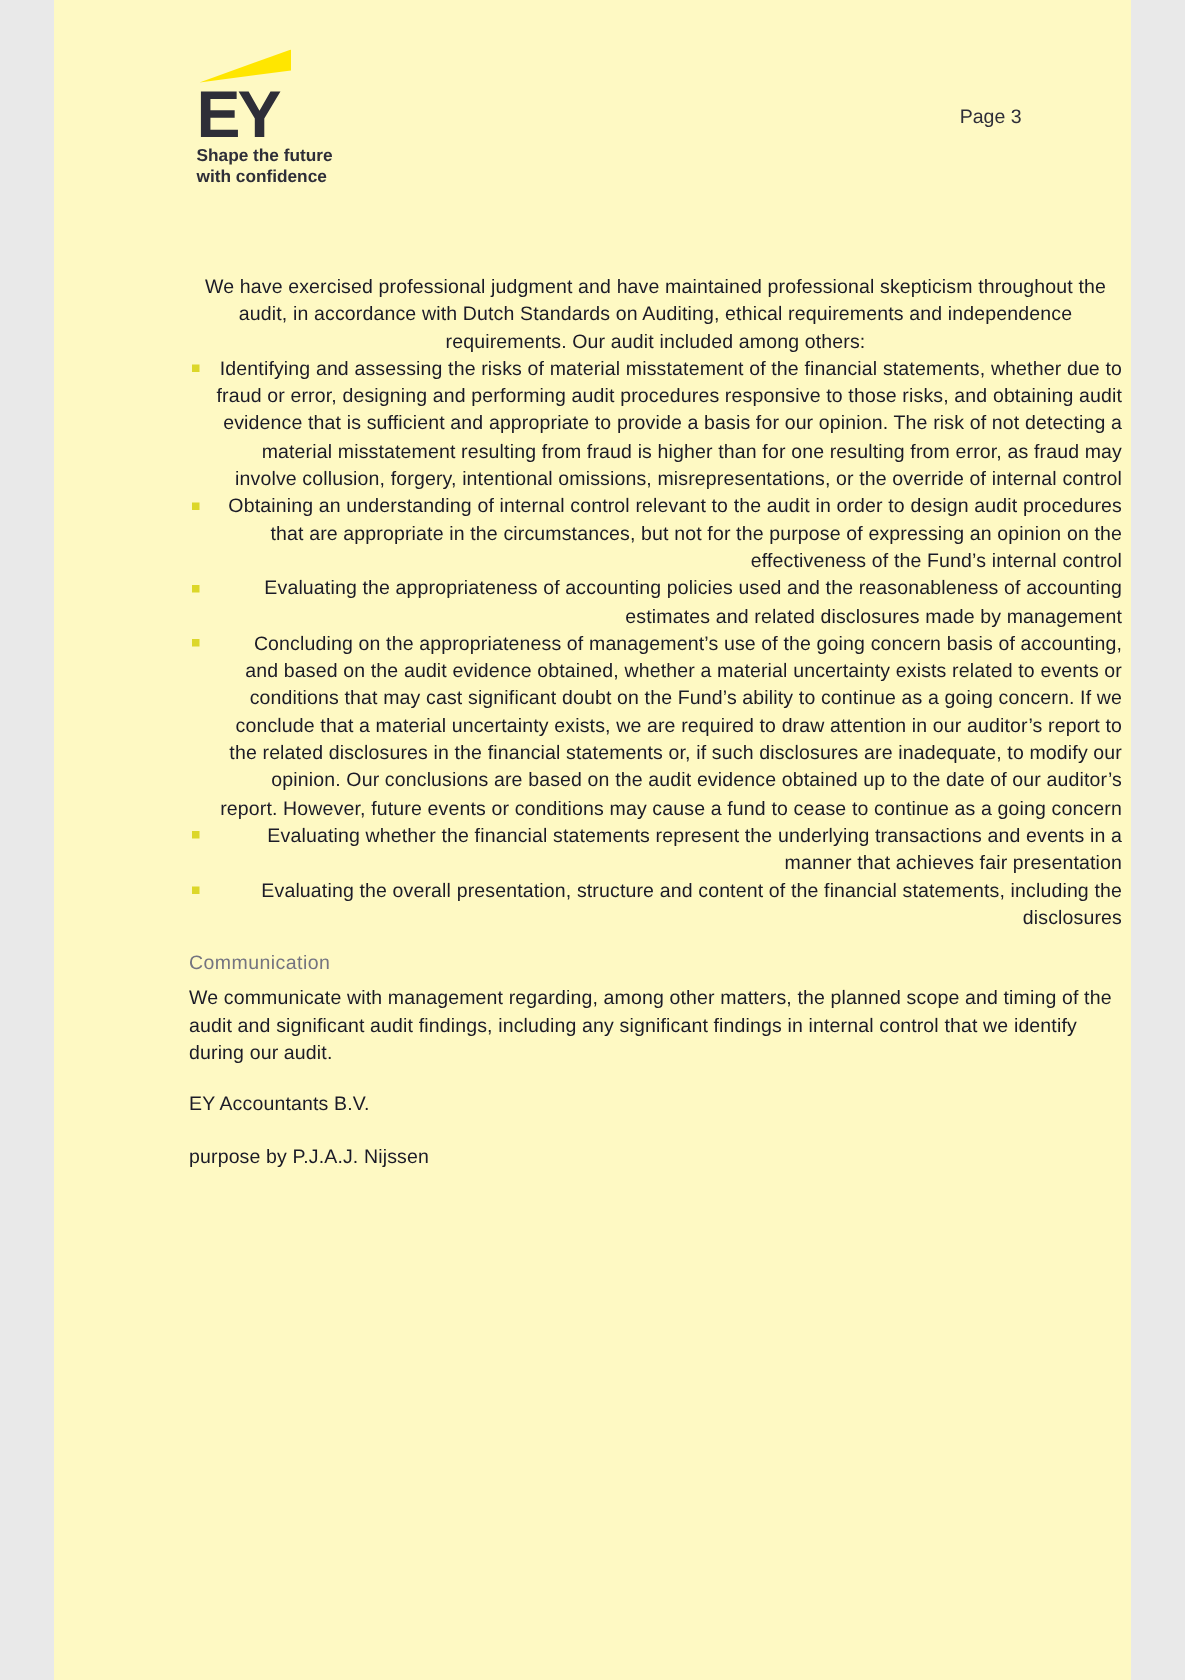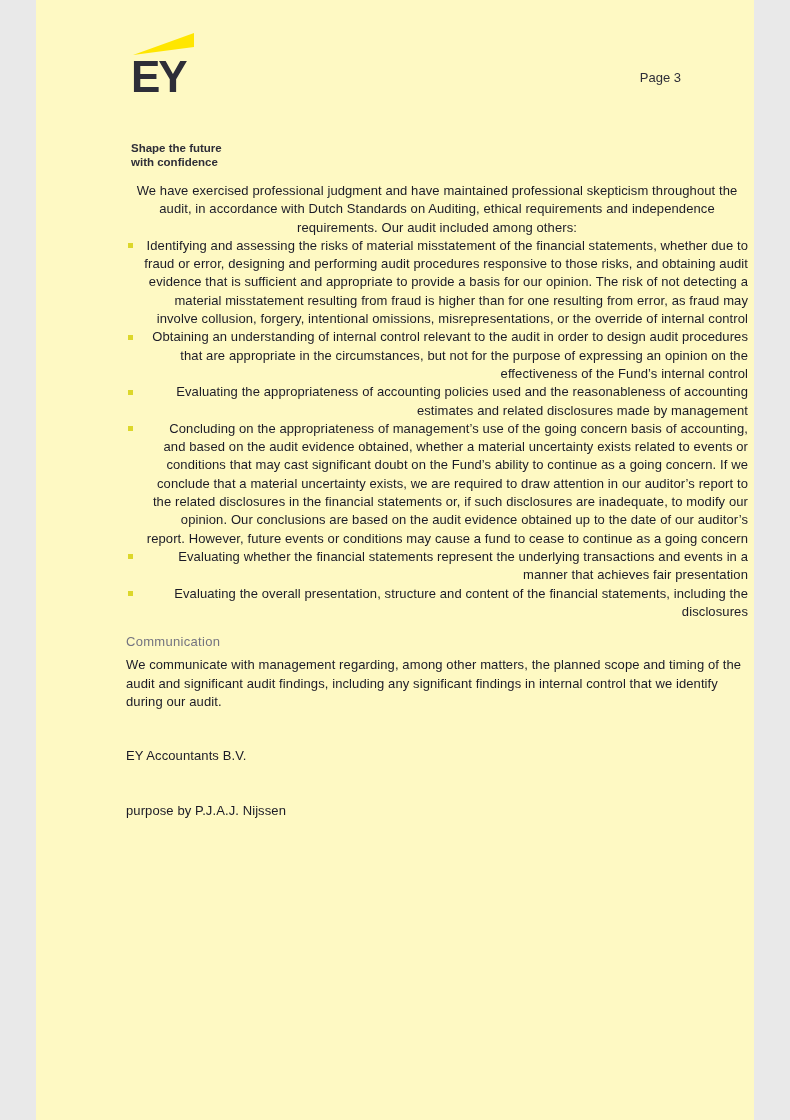--- a/index.html
+++ b/index.html
@@ -22,21 +22,20 @@
   .logo-beam { position: absolute; top: 0; left: 2px; width: 61px; height: 23px; display: block; }
   .logo-letters {
     position: absolute; top: 22px; left: 0;
     font-size: 44px; font-weight: 900; letter-spacing: -2px;
     line-height: 1; color: #2e2e38;
   }
   .logo-tagline {
     position: absolute; top: 65px; left: 0; width: 140px;
     font-size: 11.5px; font-weight: 700; line-height: 13.5px; color: #2e2e38;
     white-space: nowrap;
-    margin-top: 44px;
   }
   .page-number {
     position: absolute; top: 70px; right: 73px;
     font-size: 13px; color: #2e2e38;
   }
 
   
   .content {
     position: absolute; top: 182px; left: 90px; width: 622px;
     font-size: 13px; line-height: 18.3px; color: #1b1b27;
@@ -51,21 +50,21 @@
     width: 5px; height: 5px; background: #dcd72a;
   }
 
   .section-heading {
     margin-top: 12px; margin-bottom: 5px;
     color: #747480; font-size: 13px; font-weight: 400;
     letter-spacing: 0.3px;
   }
   .communication-paragraph { margin: 0; }
 
-  .closing-line { margin-top: 36px; }
+  .closing-line { margin-top: 16px; }
   .closing-line.first { margin-top: 37px; }
 </style>
 </head>
 <body>
 
 <div class="page">
 
   <div class="logo">
     <svg class="logo-beam" viewBox="0 0 61 23" preserveAspectRatio="none" aria-hidden="true">
       <polygon points="0,22 61,0 61,14" fill="#FFE600"></polygon>

